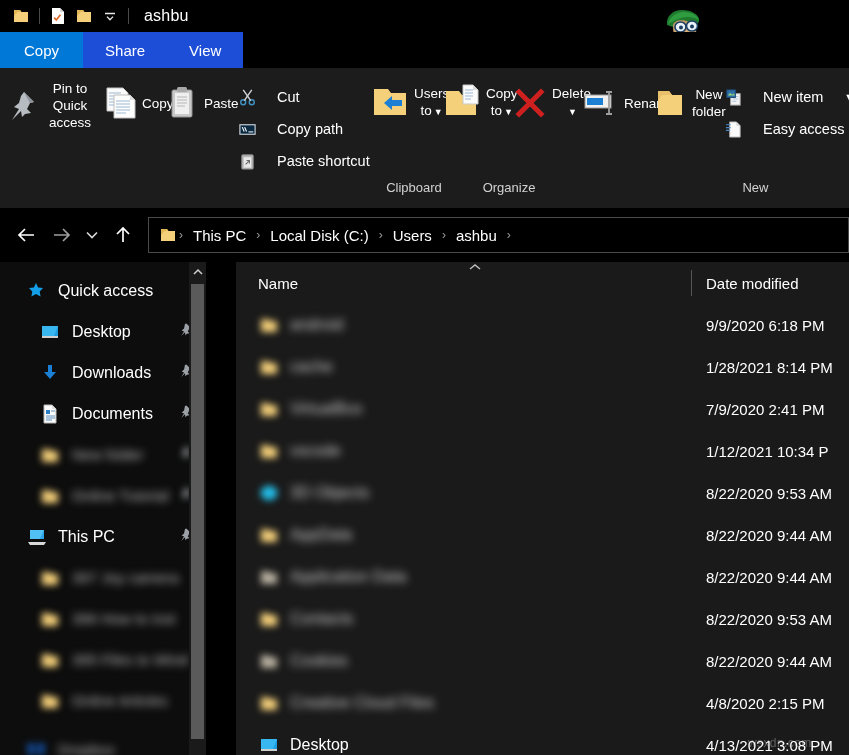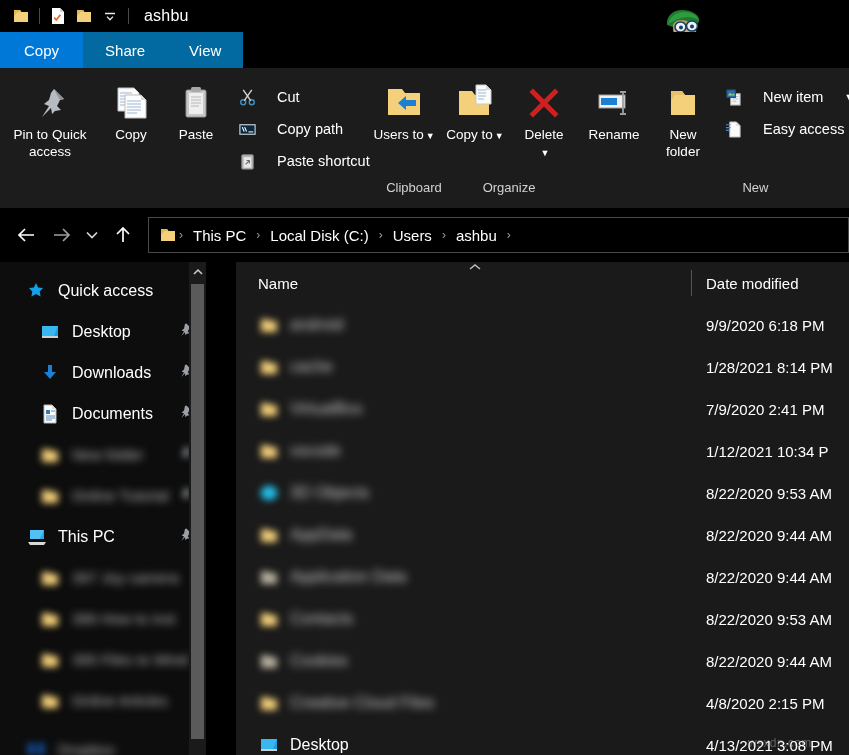--- a/index.html
+++ b/index.html
@@ -32,38 +32,38 @@
   .tabstrip {
     position: absolute; top: 32px; left: 0; width: 849px; height: 36px;
     background: #000000; display: flex; align-items: stretch;
   }
   .tab {
     display: flex; align-items: center; justify-content: center;
     color: #ffffff; font-size: 15px; padding: 0 22px; height: 36px;
     background: #1f1f1f;
   }
   .tab.file { background: #0078d7; padding: 0 24px; }
-  .tab.rest { background: #0369a1; }
+  .tab.rest { background: #1d4ed8; }
   .tabfill { flex: 1; background: #000000; }
 
   
   .ribbon {
     position: absolute; top: 68px; left: 0; width: 849px; height: 140px;
     background: #1c1c1c; display: flex; align-items: stretch;
   }
   .group { position: relative; display: flex; flex-direction: column; height: 140px; }
   .group-body { flex: 1; display: flex; align-items: flex-start; padding-top: 8px; }
   .group-label {
     height: 22px; color: #d2d2d2; font-size: 13px; text-align: center;
     display: flex; align-items: flex-start; justify-content: center;
   }
   .group-sep { width: 1px; background: #3a3a3a; margin: 6px 0 26px 0; }
 
   .bigbtn {
-    width: 78px; display: flex; flex-direction: column; align-items: center;
+    width: 78px; display: flex; flex-direction: row; align-items: center;
     color: #ffffff; font-size: 13.5px; line-height: 17px; text-align: center;
     padding-top: 4px;
   }
   .bigbtn .ic { height: 46px; display: flex; align-items: center; justify-content: center; }
   .bigbtn .lbl { padding: 0 2px; }
 
   .smallcol { display: flex; flex-direction: column; padding-top: 6px; gap: 2px; }
   .smallbtn {
     display: flex; align-items: center; gap: 19px; height: 30px; padding: 0 6px;
     color: #ffffff; font-size: 14.5px; white-space: nowrap;

